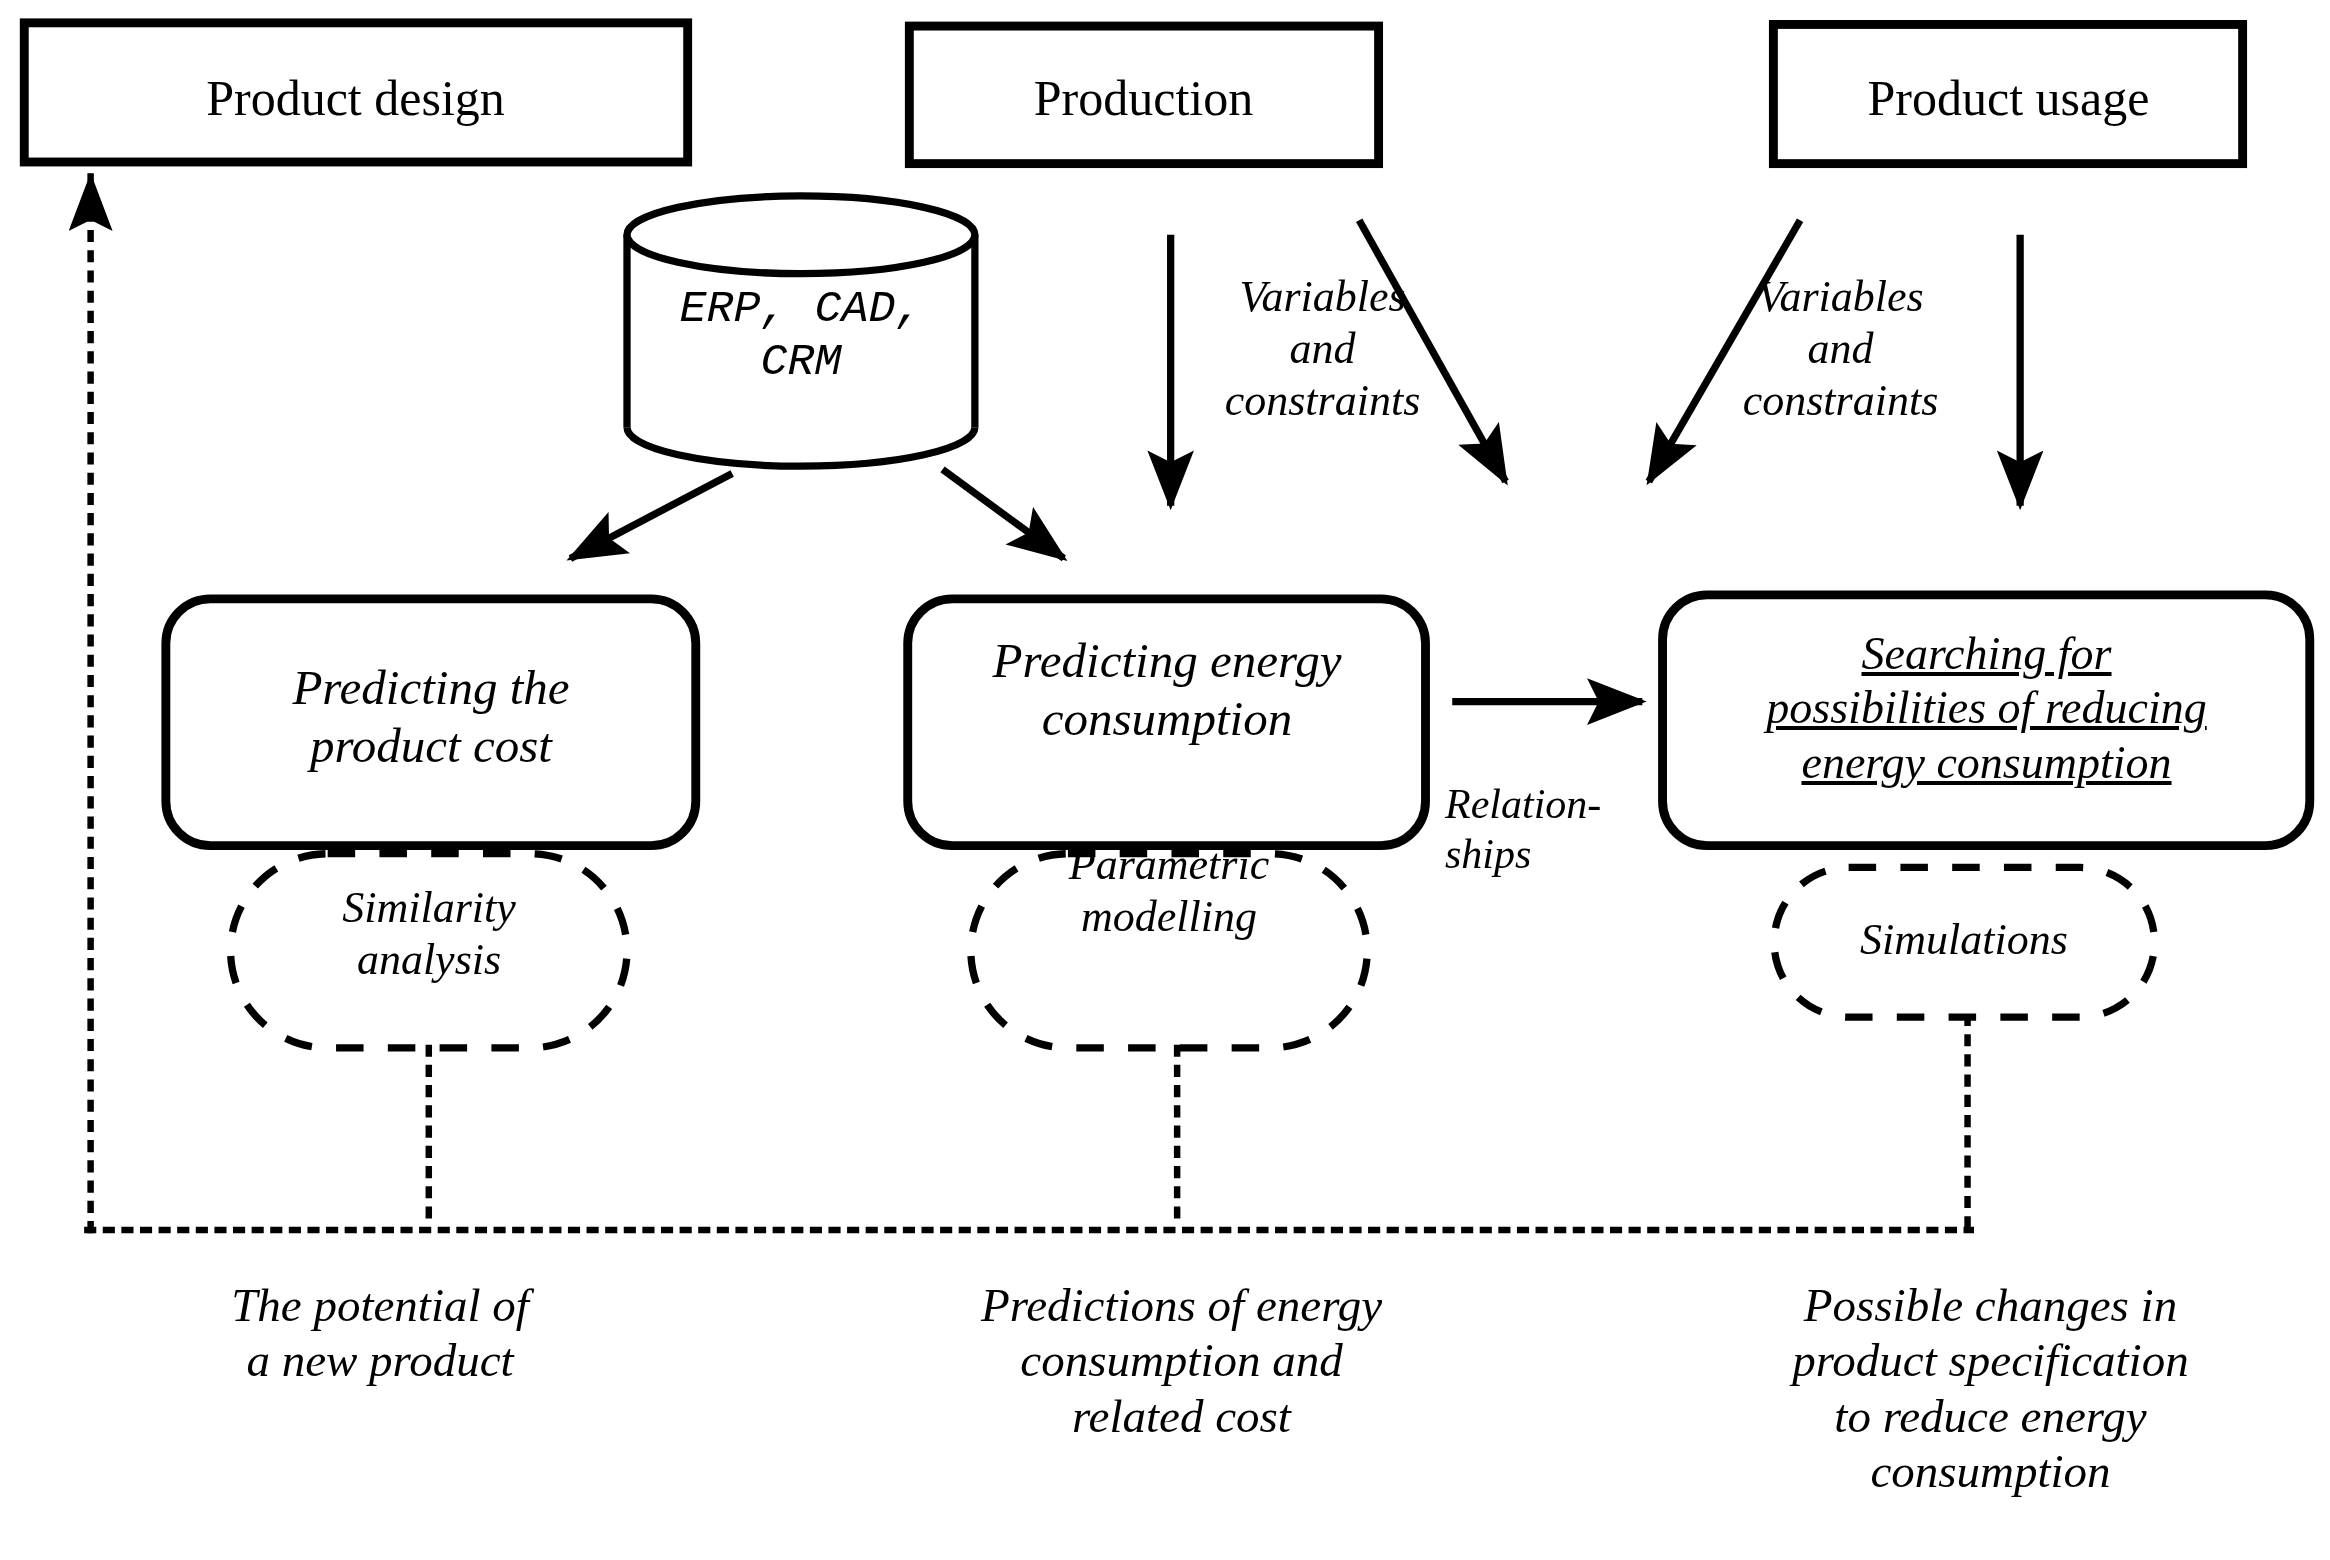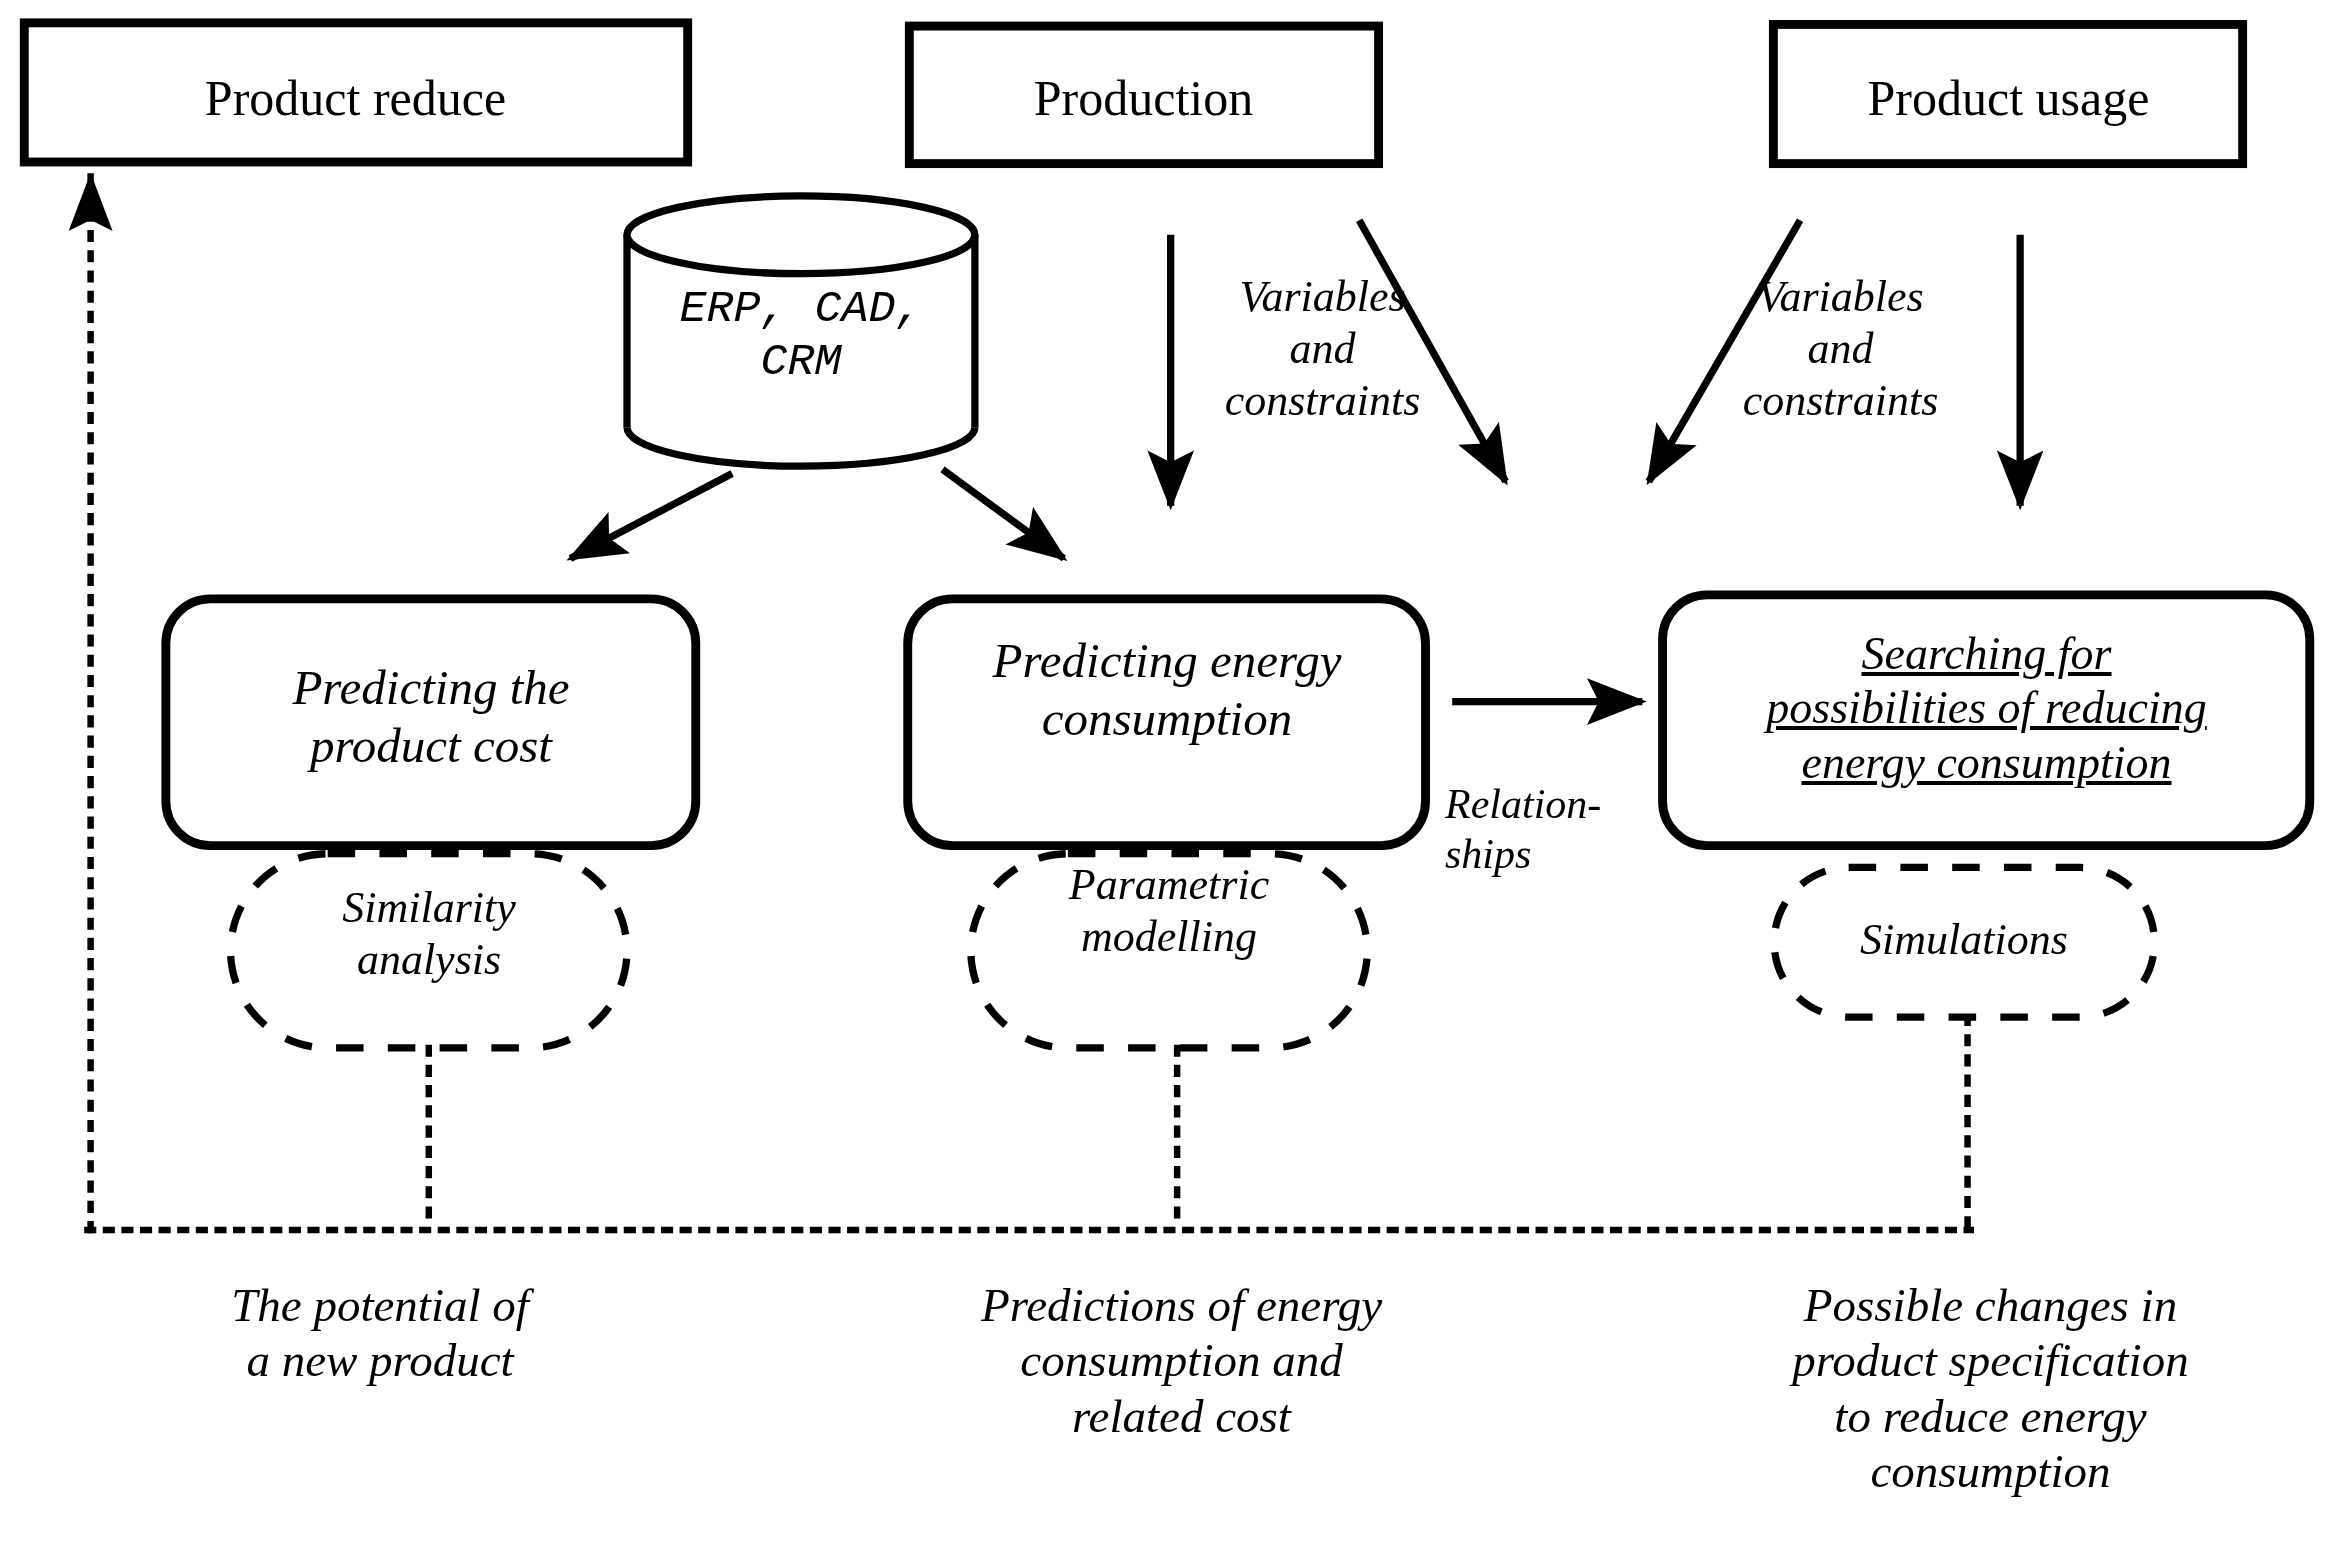--- a/index.html
+++ b/index.html
@@ -131,21 +131,21 @@
 
     <line x1="530" y1="1295" x2="530" y2="1520" stroke="#000000" stroke-width="8" stroke-dasharray="7 18" stroke-linecap="square"></line>
     <line x1="1455" y1="1295" x2="1455" y2="1520" stroke="#000000" stroke-width="8" stroke-dasharray="7 18" stroke-linecap="square"></line>
     <line x1="2432" y1="1257" x2="2432" y2="1520" stroke="#000000" stroke-width="8" stroke-dasharray="7 18" stroke-linecap="square"></line>
 
     <line x1="108" y1="1520" x2="2436" y2="1520" stroke="#000000" stroke-width="8" stroke-dasharray="7 16" stroke-linecap="square"></line>
 
     <line x1="112" y1="1520" x2="112" y2="218" stroke="#000000" stroke-width="8" stroke-dasharray="7 18" stroke-linecap="square" marker-end="url(#arrowhead-dot)"></line>
   </svg>
 
-  <div class="txt top-label" style="left:24px; top:69px; width:663px;">Product reduce</div>
+  <div class="txt top-label" style="left:24px; top:69px; width:663px;">Product design</div>
 
   <div class="txt top-label" style="left:909px; top:69px; width:469px;">Production</div>
 
   <div class="txt top-label" style="left:1774px; top:69px; width:469px;">Product usage</div>
 
   <div class="txt db-label" style="left:627px; top:283px; width:348px;">ERP, CAD,
 CRM</div>
 
   <div class="txt arrow-label" style="left:1189px; top:271px; width:267px;">Variables
 and
@@ -164,21 +164,21 @@
   <div class="txt proc-label" style="left:908px; top:632px; width:518px;">Predicting energy
 consumption</div>
 
   <div class="txt proc-label-wide" style="left:1663px; top:627px; width:647px;">Searching for
 possibilities of reducing
 energy consumption</div>
 
   <div class="txt oval-label" style="left:231px; top:882px; width:396px;">Similarity
 analysis</div>
 
-  <div class="txt oval-label" style="left:971px; top:859px; width:396px;">Parametric
+  <div class="txt oval-label" style="left:971px; top:839px; width:396px;">Parametric
 modelling</div>
 
   <div class="txt oval-label" style="left:1774px; top:914px; width:380px;">Simulations</div>
 
   <div class="txt outcome-label" style="left:121px; top:1278px; width:518px;">The potential of
 a new product</div>
 
   <div class="txt outcome-label" style="left:882px; top:1278px; width:599px;">Predictions of energy
 consumption and
 related cost</div>

